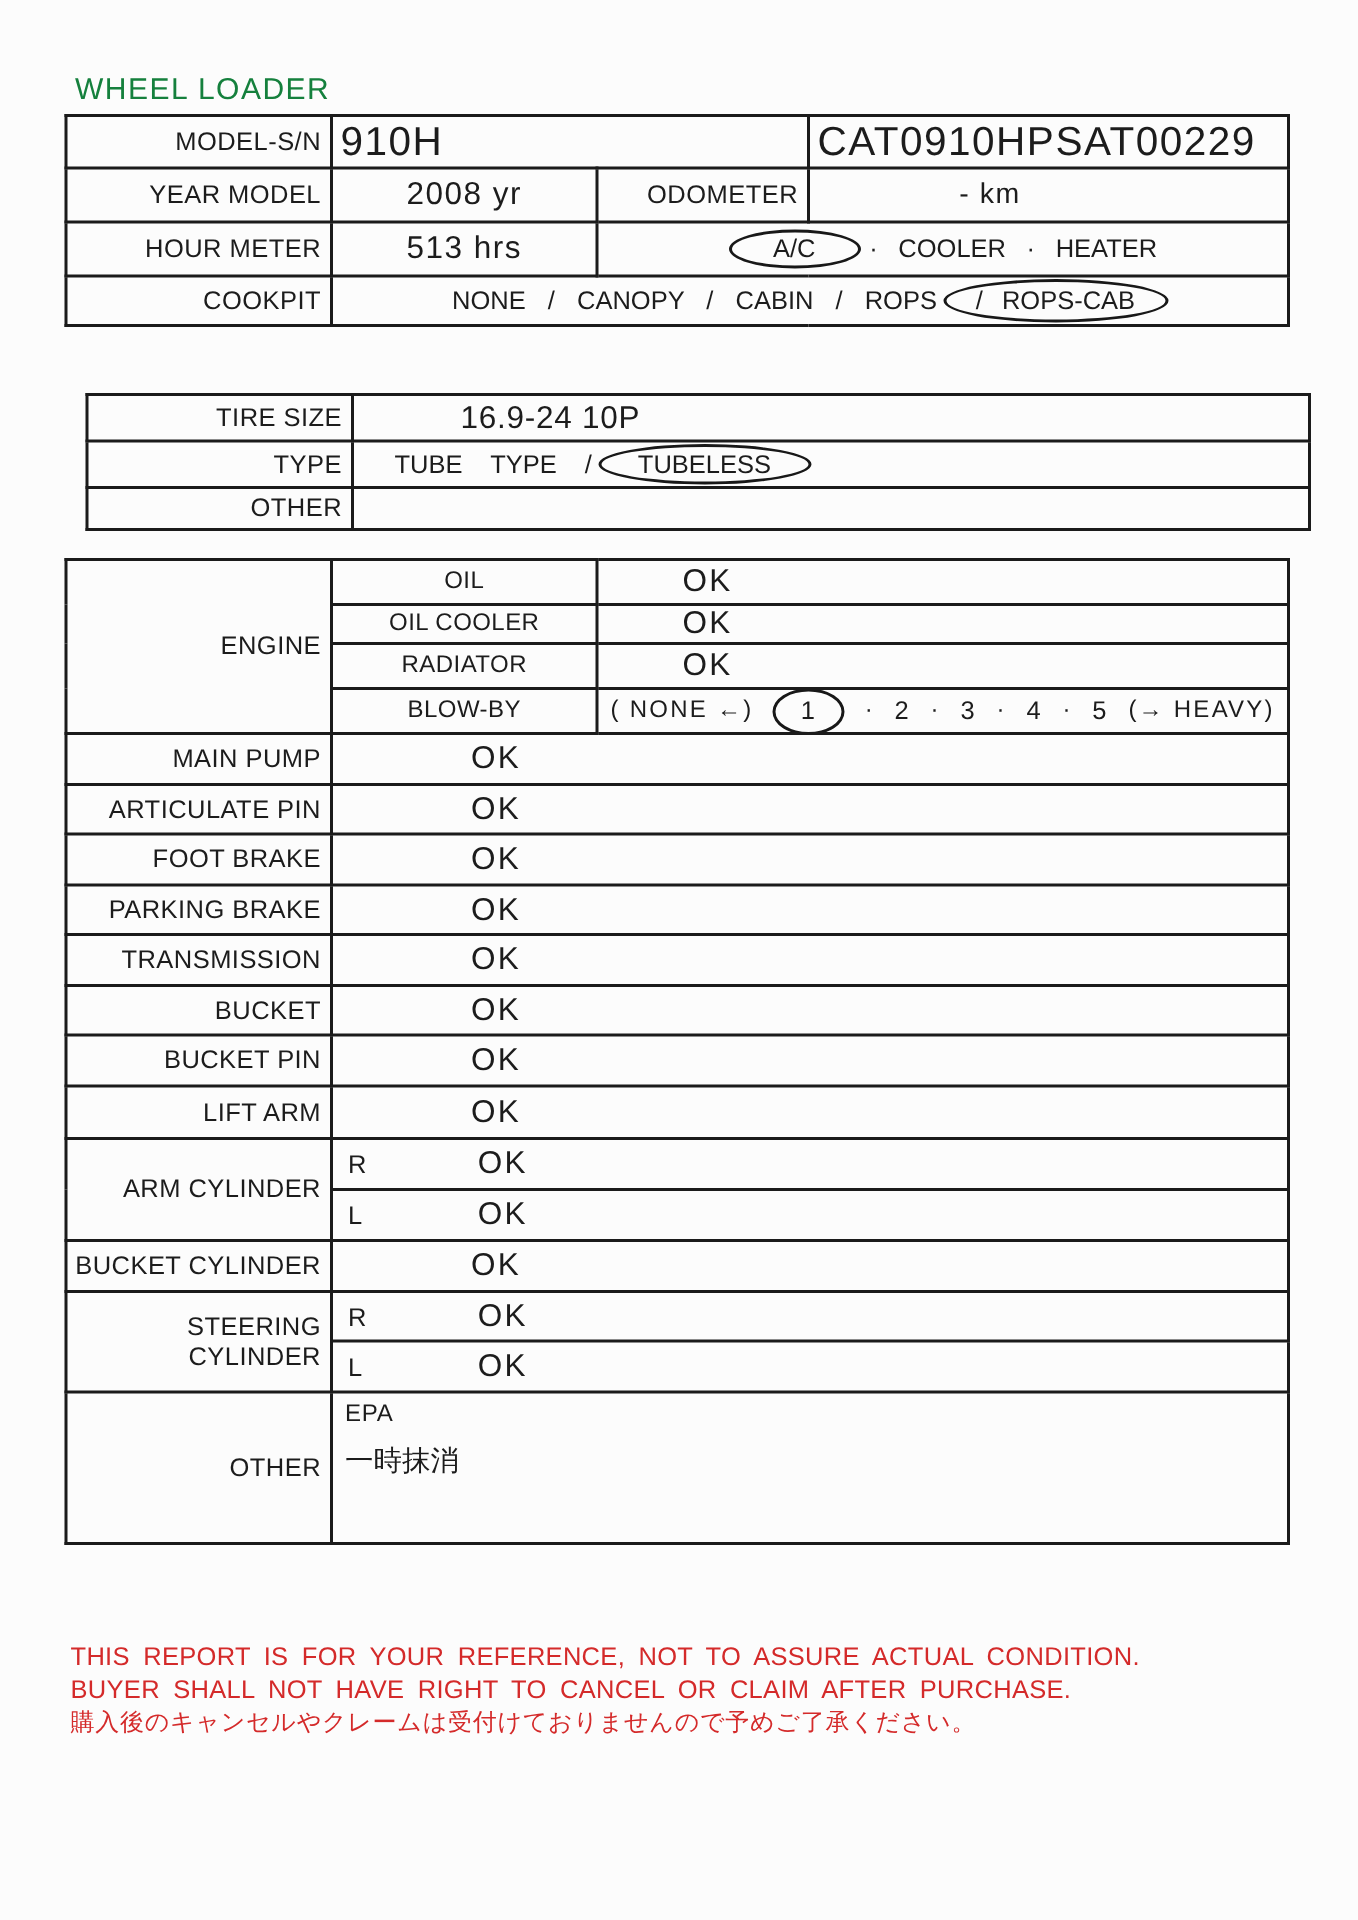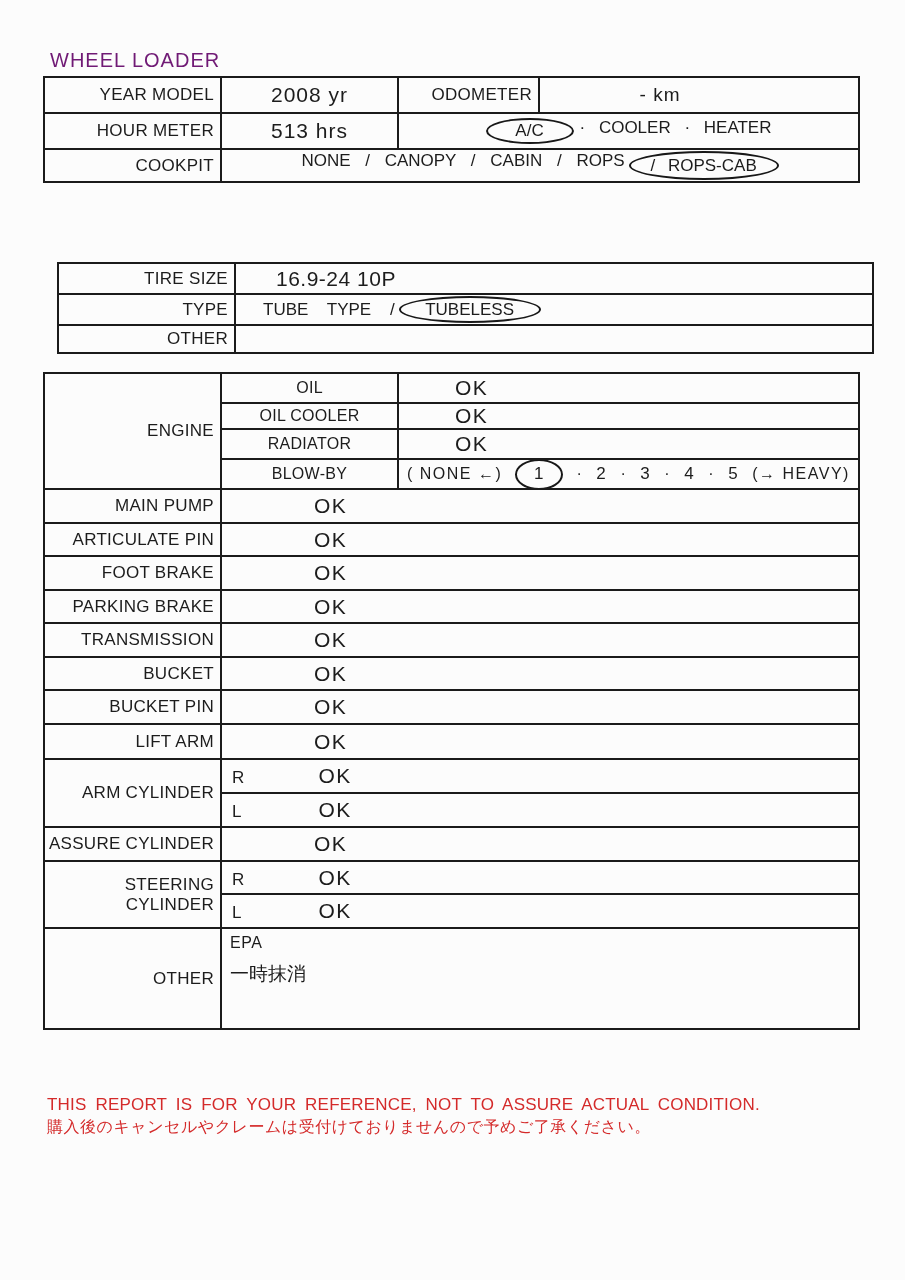--- a/index.html
+++ b/index.html
@@ -4,48 +4,48 @@
 <style>
   * { margin:0; padding:0; box-sizing:border-box; }
   html,body { width:905px; height:1280px; }
   body {
     font-family: "Liberation Sans", "DejaVu Sans", sans-serif;
     background:#fcfcfc; color:#1c1c1c; position:relative;
     width:905px; height:1280px; overflow:hidden;
   }
   .page-title {
     position:absolute; left:50px; top:49px;
-    font-size:20px; letter-spacing:1px; color:#701a75;text-align:center;
+    font-size:20px; letter-spacing:1px; color:#15803d;text-align:center;
   }
   table { border-collapse:collapse; table-layout:fixed; background:transparent; }
   td { border:2px solid #1b1b1b; padding:0; vertical-align:middle; overflow:hidden; }
   .t1 { position:absolute; left:43px; top:76px; width:815px; }
   .t2 { position:absolute; left:57px; top:262px; width:815px; }
   .t3 { position:absolute; left:43px; top:372px; width:815px; }
 
   .lbl { text-align:right; padding-right:6px; font-size:17px; letter-spacing:0.3px; }
   .sub { text-align:center; font-size:16px; letter-spacing:0.3px; }
   .big { font-size:27px; letter-spacing:1px; padding-left:5px; }
   .mid { font-size:21px; letter-spacing:1px; text-align:center;border-radius:17px; }
   .okcell { font-size:21px; letter-spacing:1.5px; padding-left:92px; }
   .engine-val { border-left:1px solid #c0c0c0; font-size:21px; letter-spacing:1.5px; padding-left:56px; }
   .km { text-align:center; padding-right:78px; font-size:19px; letter-spacing:1px; }
 
   .circ {
     display:inline-flex; align-items:center; justify-content:center;
     border:2px solid #181818; border-radius:50%; flex:0 0 auto;
   }
-  .flexmid { display:flex; align-items:flex-start; justify-content:center; }
+  .flexmid { display:flex; align-items:center; justify-content:center; }
 
   .ac-rest { font-size:17px; word-spacing:9px; margin-left:6px; }
   .circ-ac { width:88px; height:26px; font-size:17px; }
   .cockpit-pre { font-size:17px; word-spacing:10px; }
   .circ-rops { width:150px; height:29px; font-size:17px; word-spacing:8px; margin-left:4px; }
 
-  .tire-size { font-size:21px; letter-spacing:0.5px; padding-left:40px; }
+  .tire-size { font-size:21px; letter-spacing:0.5px; padding-left:71px; }
   .type-cell { display:flex; align-items:center; padding-left:27px; }
   .type-pre { font-size:17px; word-spacing:14px; }
   .circ-tubeless { width:142px; height:27px; font-size:17px; margin-left:4px; }
 
   .blowby {
     display:flex; align-items:center; justify-content:space-between;
     padding:0 8px; font-size:16px;
   }
   .circ-one { width:48px; height:31px; font-size:17px; margin:-3px 0; }
   .bb-num { font-size:17px; }
@@ -68,20 +68,25 @@
 <div class="page-title">WHEEL LOADER</div>
 
 <table class="t1">
   <colgroup>
       <col style="width:177px">
       <col style="width:177px">
       <col style="width:141px">
       <col style="width:320px">
     </colgroup>
   <tbody>
+      <tr style="height:35px">
+    <td class="lbl">MODEL-S/N</td>
+    <td class="big" colspan="2">910H</td>
+    <td class="big">CAT0910HPSAT00229</td>
+  </tr>
   <tr style="height:36px">
     <td class="lbl">YEAR MODEL</td>
     <td class="mid">2008 yr</td>
     <td class="lbl">ODOMETER</td>
     <td class="km">- km</td>
   </tr>
   <tr style="height:36px">
     <td class="lbl">HOUR METER</td>
     <td class="mid">513 hrs</td>
     <td colspan="2">
@@ -209,21 +214,21 @@
     </td>
   </tr>
   <tr style="height:34px">
     <td class="rl-cell" colspan="2">
       <span class="rl">L</span>
       <span class="rl-ok">OK</span>
     </td>
   </tr>
 
   <tr style="height:34px">
-    <td class="lbl">ASSURE CYLINDER</td>
+    <td class="lbl">BUCKET CYLINDER</td>
     <td class="okcell" colspan="2">OK</td>
   </tr>
 
   <tr style="height:33px">
     <td class="lbl" rowspan="2">STEERING CYLINDER</td>
     <td class="rl-cell" colspan="2">
       <span class="rl">R</span>
       <span class="rl-ok">OK</span>
     </td>
   </tr>
@@ -239,14 +244,15 @@
     <td class="other-cell" colspan="2">
       <div class="other-l1">EPA</div>
       <div class="other-l2">一時抹消</div>
     </td>
   </tr>
 </tbody>
   </table>
 
 <div class="disclaimer">
   <div class="disc-en">THIS REPORT IS FOR YOUR REFERENCE, NOT TO ASSURE ACTUAL CONDITION.</div>
+  <div class="disc-en">BUYER SHALL NOT HAVE RIGHT TO CANCEL OR CLAIM AFTER PURCHASE.</div>
   <div class="disc-jp">購入後のキャンセルやクレームは受付けておりませんので予めご了承ください。</div>
 </div>
 
 </body></html>

